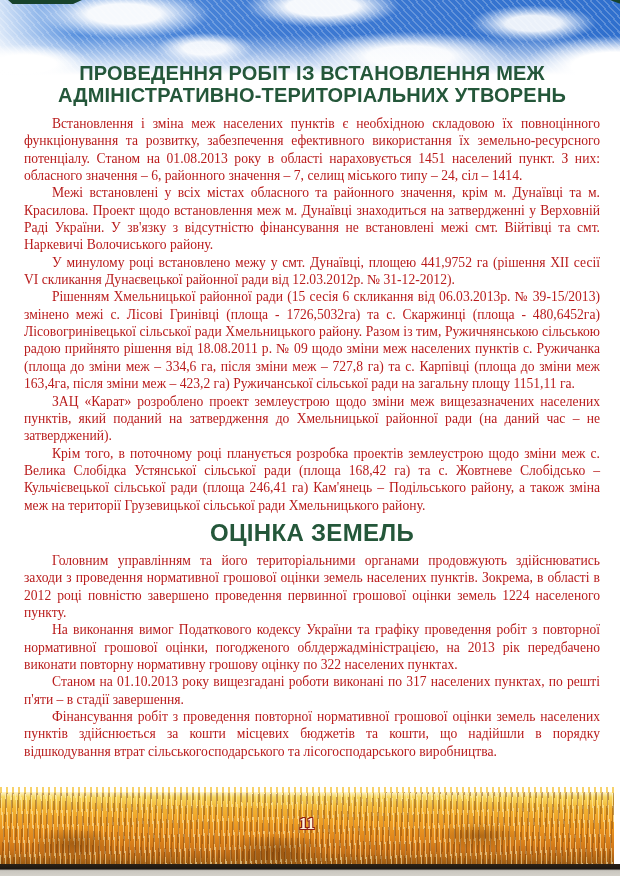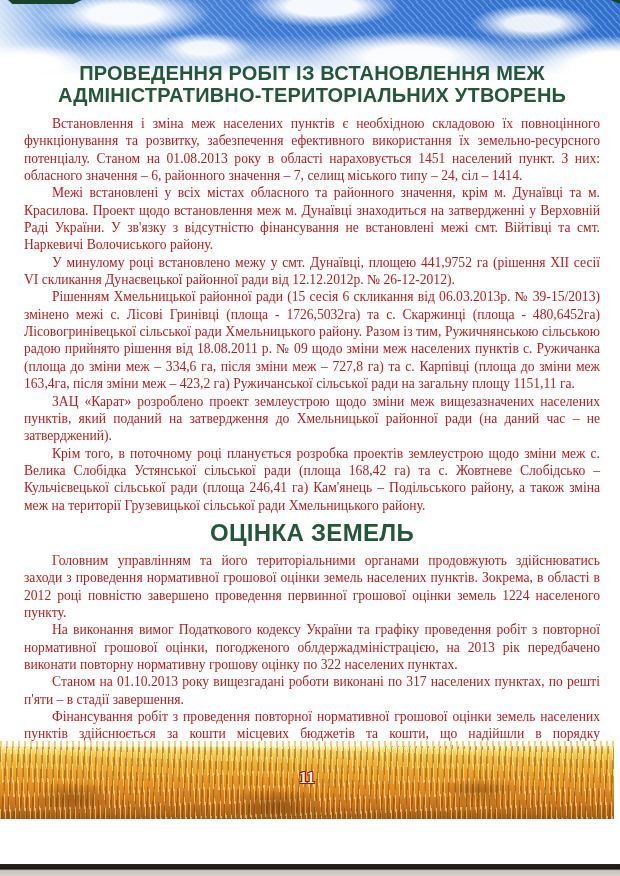--- a/index.html
+++ b/index.html
@@ -64,21 +64,21 @@
     margin:7px 0 7px;
     text-align:center;
     font-family:"Liberation Sans", sans-serif;
     font-weight:bold;
     font-size:24px; line-height:24px;
     letter-spacing:.3px;
   }
 
   
   .wheat {
-    position:absolute; top:746px; left:0; width:614px; height:73px;
+    position:absolute; top:792px; left:0; width:614px; height:73px;
     background:
       radial-gradient(ellipse 60px 22px at 12% 70%, rgba(90,45,5,.40), rgba(90,45,5,0) 70%),
       radial-gradient(ellipse 70px 24px at 45% 80%, rgba(80,40,5,.38), rgba(80,40,5,0) 70%),
       radial-gradient(ellipse 60px 20px at 78% 60%, rgba(90,45,5,.35), rgba(90,45,5,0) 70%),
       repeating-linear-gradient(94deg,
         rgba(122,62,6,.45) 0 1.6px, rgba(122,62,6,0) 1.6px 6px),
       repeating-linear-gradient(86deg,
         rgba(255,244,190,.55) 0 1.2px, rgba(255,244,190,0) 1.2px 5px),
       linear-gradient(180deg,
         #fdf4cf 0%, #f8d75e 7%, #f3b434 22%, #ee9d24 42%,
@@ -117,21 +117,21 @@
   <div class="sky"></div>
   <div class="corner-sliver corner-tl"></div>
   <div class="corner-sliver corner-tr"></div>
 
   <div class="content">
     <h1 class="title" id="main-title" style="color: rgb(36, 87, 58);">ПРОВЕДЕННЯ РОБІТ ІЗ ВСТАНОВЛЕННЯ МЕЖ АДМІНІСТРАТИВНО-ТЕРИТОРІАЛЬНИХ УТВОРЕНЬ</h1>
 
     <div class="body">
       <p>Встановлення і зміна меж населених пунктів є необхідною складовою їх повноцінного функціонування та розвитку, забезпечення ефективного використання їх земельно-ресурсного потенціалу. Станом на 01.08.2013 року в області нараховується 1451 населений пункт. З них: обласного значення – 6, районного значення – 7, селищ міського типу – 24, сіл – 1414.</p>
       <p>Межі встановлені у всіх містах обласного та районного значення, крім м. Дунаївці та м. Красилова. Проект щодо встановлення меж м. Дунаївці знаходиться на затвердженні у Верховній Раді України. У зв'язку з відсутністю фінансування не встановлені межі смт. Війтівці та смт. Наркевичі Волочиського району.</p>
-      <p>У минулому році встановлено межу у смт. Дунаївці, площею 441,9752 га (рішення ХІІ сесії VI скликання Дунаєвецької районної ради від 12.12.2012р. № 26-12-2012).</p>
+      <p>У минулому році встановлено межу у смт. Дунаївці, площею 441,9752 га (рішення ХІІ сесії VI скликання Дунаєвецької районної ради від 12.03.2012р. № 31-12-2012).</p>
       <p>Рішенням Хмельницької районної ради (15 сесія 6 скликання від 06.03.2013р. № 39-15/2013) змінено межі с. Лісові Гринівці (площа - 1726,5032га) та с. Скаржинці (площа - 480,6452га) Лісовогринівецької сільської ради Хмельницького району. Разом із тим, Ружичнянською сільською радою прийнято рішення від 18.08.2011 р. № 09 щодо зміни меж населених пунктів с. Ружичанка (площа до зміни меж – 334,6 га, після зміни меж – 727,8 га) та с. Карпівці (площа до зміни меж 163,4га, після зміни меж – 423,2 га) Ружичанської сільської ради на загальну площу 1151,11 га.</p>
       <p>ЗАЦ «Карат» розроблено проект землеустрою щодо зміни меж вищезазначених населених пунктів, який поданий на затвердження до Хмельницької районної ради (на даний час – не затверджений).</p>
       <p>Крім того, в поточному році планується розробка проектів землеустрою щодо зміни меж с. Велика Слобідка Устянської сільської ради (площа 168,42 га) та с. Жовтневе Слобідсько – Кульчієвецької сільської ради (площа 246,41 га) Кам'янець – Подільського району, а також зміна меж на території Грузевицької сільської ради Хмельницького району.</p>
     </div>
 
     <h2 class="section-heading" id="section2-heading" style="color: rgb(36, 87, 58);">ОЦІНКА ЗЕМЕЛЬ</h2>
 
     <div class="body">
       <p>Головним управлінням та його територіальними органами продовжують здійснюватись заходи з проведення нормативної грошової оцінки земель населених пунктів. Зокрема, в області в 2012 році повністю завершено проведення первинної грошової оцінки земель 1224 населеного пункту.</p>
       <p>На виконання вимог Податкового кодексу України та графіку проведення робіт з повторної нормативної грошової оцінки, погодженого облдержадміністрацією, на 2013 рік передбачено виконати повторну нормативну грошову оцінку по 322 населених пунктах.</p>

